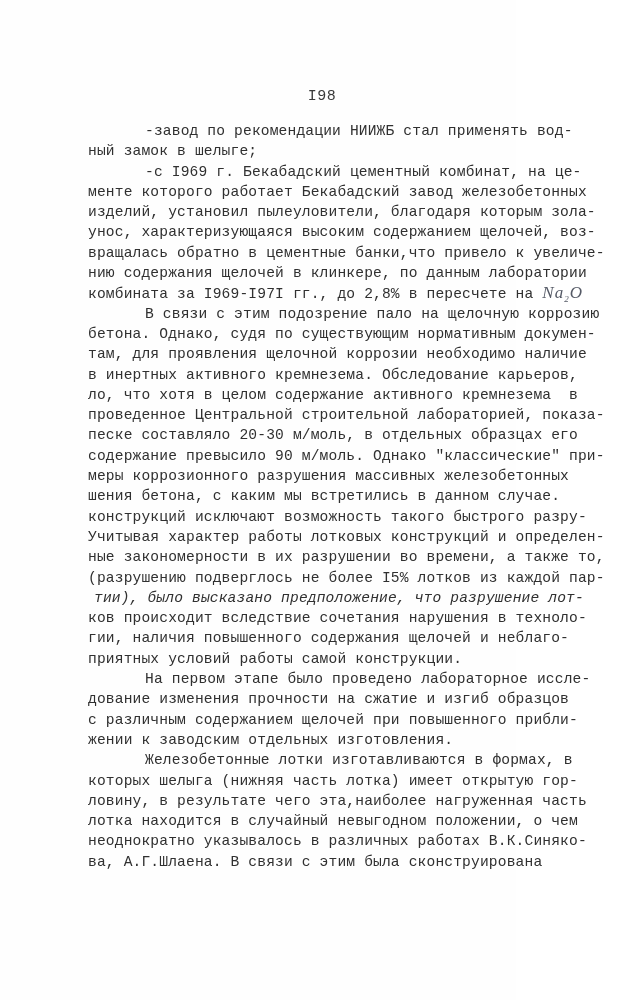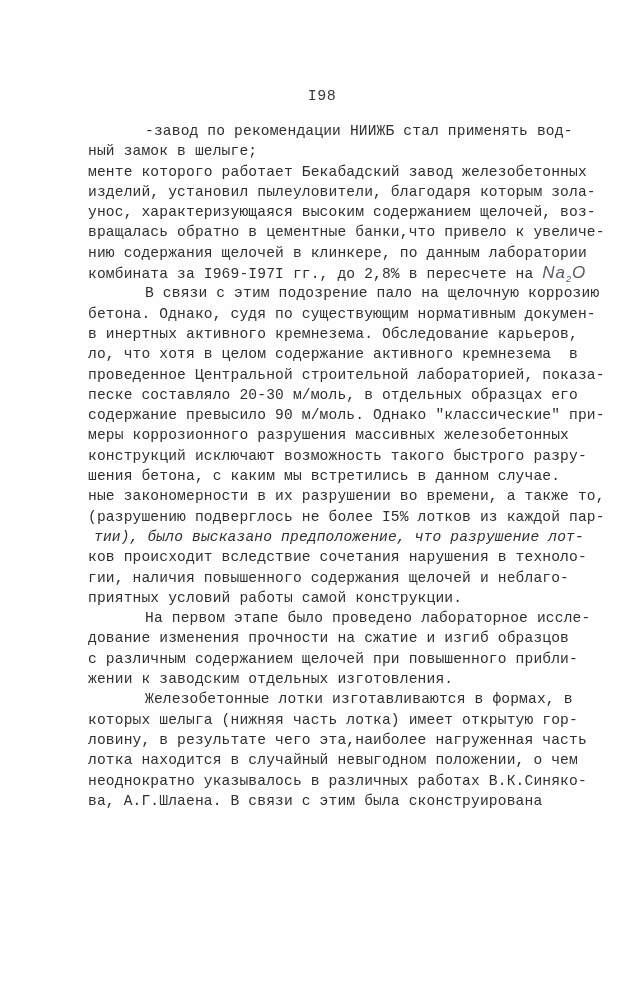--- a/index.html
+++ b/index.html
@@ -48,54 +48,57 @@
       color: #303030;
     }
     .line.indent {
       padding-left: 57px;
     }
     .line.small-indent {
       padding-left: 6px;
       font-style: italic;
     }
     .handwritten {
-      font-family: Liberation Sans, sans-serif;
+      font-family: Liberation Serif, serif;
       font-style: italic;
       font-size: 17px;
       color: #555a66;
       letter-spacing: 1px;
     }
     .handwritten sub {
       font-size: 9px;
     }
   </style>
 </head>
 <body>
 
 <div class="page">
   <div class="page-number">I98</div>
   <div class="body-text" id="body-text">
       <div class="line indent"><span>-завод по рекомендации НИИЖБ стал применять вод-</span></div>
       <div class="line"><span>ный замок в шелыге;</span></div>
+      <div class="line indent"><span>-с I969 г. Бекабадский цементный комбинат, на це-</span></div>
       <div class="line"><span>менте которого работает Бекабадский завод железобетонных</span></div>
       <div class="line"><span>изделий, установил пылеуловители, благодаря которым зола-</span></div>
       <div class="line"><span>унос, характеризующаяся высоким содержанием щелочей, воз-</span></div>
       <div class="line"><span>вращалась обратно в цементные банки,что привело к увеличе-</span></div>
       <div class="line"><span>нию содержания щелочей в клинкере, по данным лаборатории</span></div>
       <div class="line"><span>комбината за I969-I97I гг., до 2,8% в пересчете на </span><span class="handwritten"><span>Na</span><sub>2</sub><span>O</span></span></div>
       <div class="line indent"><span>В связи с этим подозрение пало на щелочную коррозию</span></div>
       <div class="line"><span>бетона. Однако, судя по существующим нормативным докумен-</span></div>
+      <div class="line"><span>там, для проявления щелочной коррозии необходимо наличие</span></div>
       <div class="line"><span>в инертных активного кремнезема. Обследование карьеров,</span></div>
       <div class="line"><span>ло, что хотя в целом содержание активного кремнезема  в</span></div>
       <div class="line"><span>проведенное Центральной строительной лабораторией, показа-</span></div>
       <div class="line"><span>песке составляло 20-30 м/моль, в отдельных образцах его</span></div>
       <div class="line"><span>содержание превысило 90 м/моль. Однако "классические" при-</span></div>
       <div class="line"><span>меры коррозионного разрушения массивных железобетонных</span></div>
+      <div class="line"><span>шения бетона, с каким мы встретились в данном случае.</span></div>
       <div class="line"><span>конструкций исключают возможность такого быстрого разру-</span></div>
-      <div class="line"><span>шения бетона, с каким мы встретились в данном случае.</span></div>
+      <div class="line"><span>Учитывая характер работы лотковых конструкций и определен-</span></div>
       <div class="line"><span>ные закономерности в их разрушении во времени, а также то,</span></div>
       <div class="line"><span>(разрушению подверглось не более I5% лотков из каждой пар-</span></div>
       <div class="line small-indent"><span>тии), было высказано предположение, что разрушение лот-</span></div>
       <div class="line"><span>ков происходит вследствие сочетания нарушения в техноло-</span></div>
       <div class="line"><span>гии, наличия повышенного содержания щелочей и неблаго-</span></div>
       <div class="line"><span>приятных условий работы самой конструкции.</span></div>
       <div class="line indent"><span>На первом этапе было проведено лабораторное иссле-</span></div>
       <div class="line"><span>дование изменения прочности на сжатие и изгиб образцов</span></div>
       <div class="line"><span>с различным содержанием щелочей при повышенного прибли-</span></div>
       <div class="line"><span>жении к заводским отдельных изготовления.</span></div>

